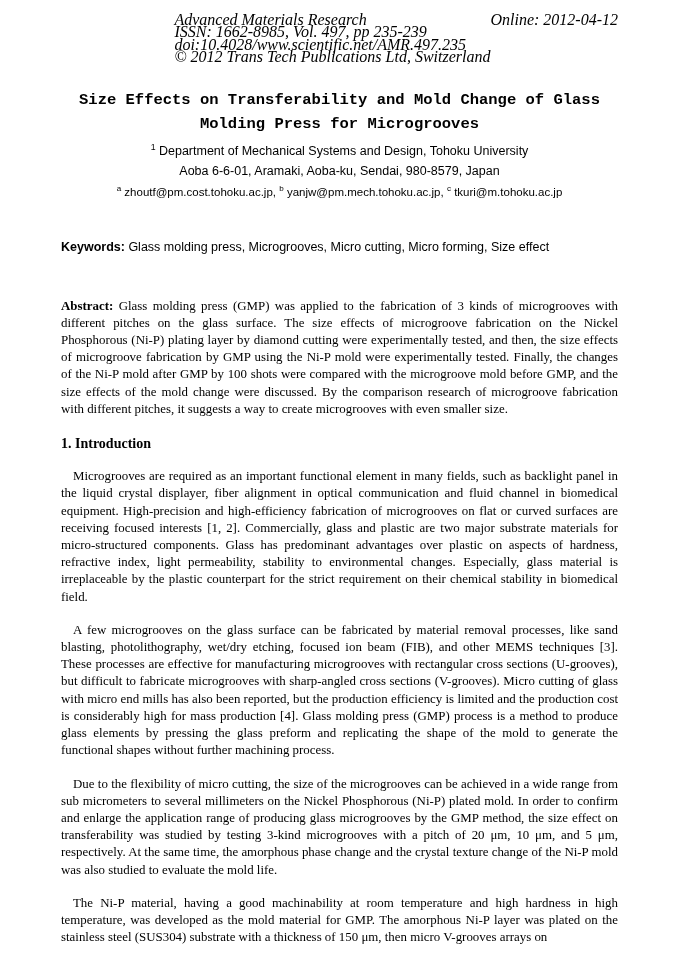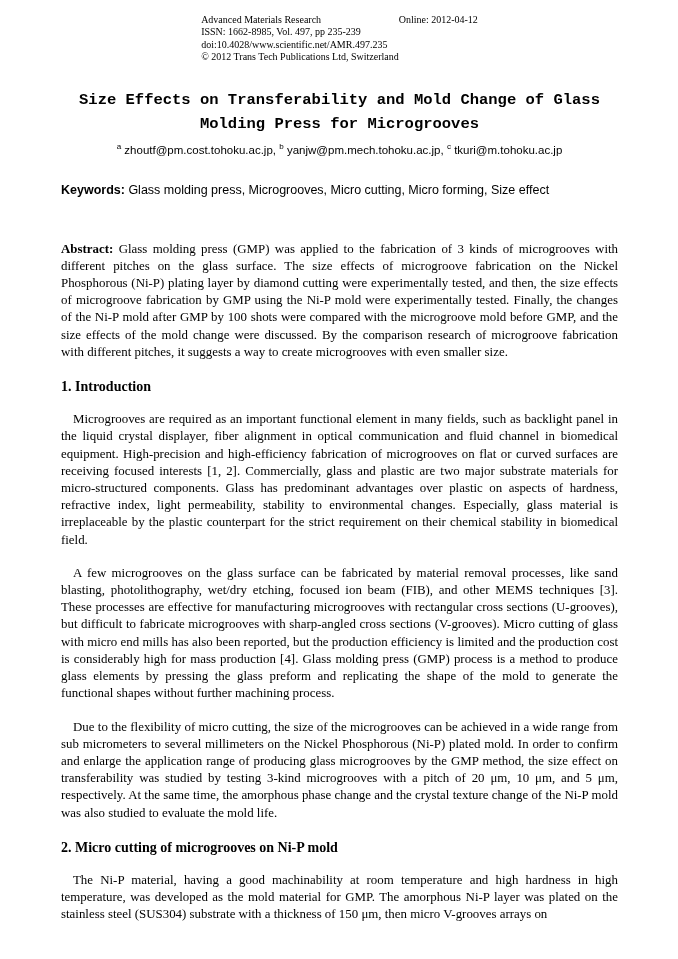--- a/index.html
+++ b/index.html
@@ -10,23 +10,24 @@
     width: 678px;
     height: 959px;
     background: #ffffff;
     color: #000000;
     padding: 14px 60px 0 61px;
     overflow: hidden;
     font-family: "Liberation Serif", serif;
   }
   .page-header {
     display: flex;
-    justify-content: center;
+    justify-content: flex-end;
     align-items: flex-start;
-    font-size: 10px;
+    font-style: italic;
+    font-size: 16px;
     line-height: 12.4px;
     font-family: "Liberation Serif", serif;
   }
   .header-left div { white-space: nowrap; }
   .header-right { white-space: nowrap; }
   .title {
     font-family: Liberation Mono, monospace;
     font-weight: bold;
     font-size: 15.5px;
     line-height: 24px;
@@ -49,21 +50,21 @@
   .emails {
     font-family: "Liberation Sans", sans-serif;
     font-size: 11.5px;
     text-align: center;
     margin-top: 8px;
   }
   sup { font-size: 70%; vertical-align: super; line-height: 0; }
   .keywords {
     font-family: "Liberation Sans", sans-serif;
     font-size: 12.5px;
-    margin-top: 27px;
+    margin-top: 42px;
   }
   .keywords b { font-weight: bold; }
   .abstract {
     margin-top: 44px;
     font-size: 12.9px;
     line-height: 17.2px;
     text-align: justify;
   }
   .abstract b { font-weight: bold; }
   .section-heading {
@@ -92,29 +93,30 @@
       <div>ISSN: 1662-8985, Vol. 497, pp 235-239</div>
       <div>doi:10.4028/www.scientific.net/AMR.497.235</div>
       <div>© 2012 Trans Tech Publications Ltd, Switzerland</div>
     </div>
     <div class="header-right">Online: 2012-04-12</div>
   </header>
 
   <h1 class="title">Size Effects on Transferability and Mold Change of Glass Molding Press for Microgrooves</h1>
 
 
+  <div class="affiliation"><sup>1</sup> <span>Department of Mechanical Systems and Design, Tohoku University</span></div>
 
+  <div class="address">Aoba 6-6-01, Aramaki, Aoba-ku, Sendai, 980-8579, Japan</div>
 
   <div class="emails"><sup>a</sup> <span>zhoutf@pm.cost.tohoku.ac.jp,</span> <sup>b</sup> <span>yanjw@pm.mech.tohoku.ac.jp,</span> <sup>c</sup> <span>tkuri@m.tohoku.ac.jp</span></div>
 
   <div class="keywords"><b>Keywords:</b> <span>Glass molding press, Microgrooves, Micro cutting, Micro forming, Size effect</span></div>
 
   <p class="abstract"><b>Abstract:</b> <span>Glass molding press (GMP) was applied to the fabrication of 3 kinds of microgrooves with different pitches on the glass surface. The size effects of microgroove fabrication on the Nickel Phosphorous (Ni-P) plating layer by diamond cutting were experimentally tested, and then, the size effects of microgroove fabrication by GMP using the Ni-P mold were experimentally tested. Finally, the changes of the Ni-P mold after GMP by 100 shots were compared with the microgroove mold before GMP, and the size effects of the mold change were discussed. By the comparison research of microgroove fabrication with different pitches, it suggests a way to create microgrooves with even smaller size.</span></p>
 
   <h2 class="section-heading">1. Introduction</h2>
   <p class="body-para">Microgrooves are required as an important functional element in many fields, such as backlight panel in the liquid crystal displayer, fiber alignment in optical communication and fluid channel in biomedical equipment. High-precision and high-efficiency fabrication of microgrooves on flat or curved surfaces are receiving focused interests [1, 2]. Commercially, glass and plastic are two major substrate materials for micro-structured components. Glass has predominant advantages over plastic on aspects of hardness, refractive index, light permeability, stability to environmental changes. Especially, glass material is irreplaceable by the plastic counterpart for the strict requirement on their chemical stability in biomedical field.</p>
   <p class="body-para">A few microgrooves on the glass surface can be fabricated by material removal processes, like sand blasting, photolithography, wet/dry etching, focused ion beam (FIB), and other MEMS techniques [3]. These processes are effective for manufacturing microgrooves with rectangular cross sections (U-grooves), but difficult to fabricate microgrooves with sharp-angled cross sections (V-grooves). Micro cutting of glass with micro end mills has also been reported, but the production efficiency is limited and the production cost is considerably high for mass production [4]. Glass molding press (GMP) process is a method to produce glass elements by pressing the glass preform and replicating the shape of the mold to generate the functional shapes without further machining process.</p>
   <p class="body-para">Due to the flexibility of micro cutting, the size of the microgrooves can be achieved in a wide range from sub micrometers to several millimeters on the Nickel Phosphorous (Ni-P) plated mold. In order to confirm and enlarge the application range of producing glass microgrooves by the GMP method, the size effect on transferability was studied by testing 3-kind microgrooves with a pitch of 20 μm, 10 μm, and 5 μm, respectively. At the same time, the amorphous phase change and the crystal texture change of the Ni-P mold was also studied to evaluate the mold life.</p>
 
-  <h2 class="section-heading">2. Micro cutting of microgrooves on Ni-P mold</h2>
   <p class="body-para">The Ni-P material, having a good machinability at room temperature and high hardness in high temperature, was developed as the mold material for GMP. The amorphous Ni-P layer was plated on the stainless steel (SUS304) substrate with a thickness of 150 μm, then micro V-grooves arrays on</p>
 
 </div>
 
 </body></html>

